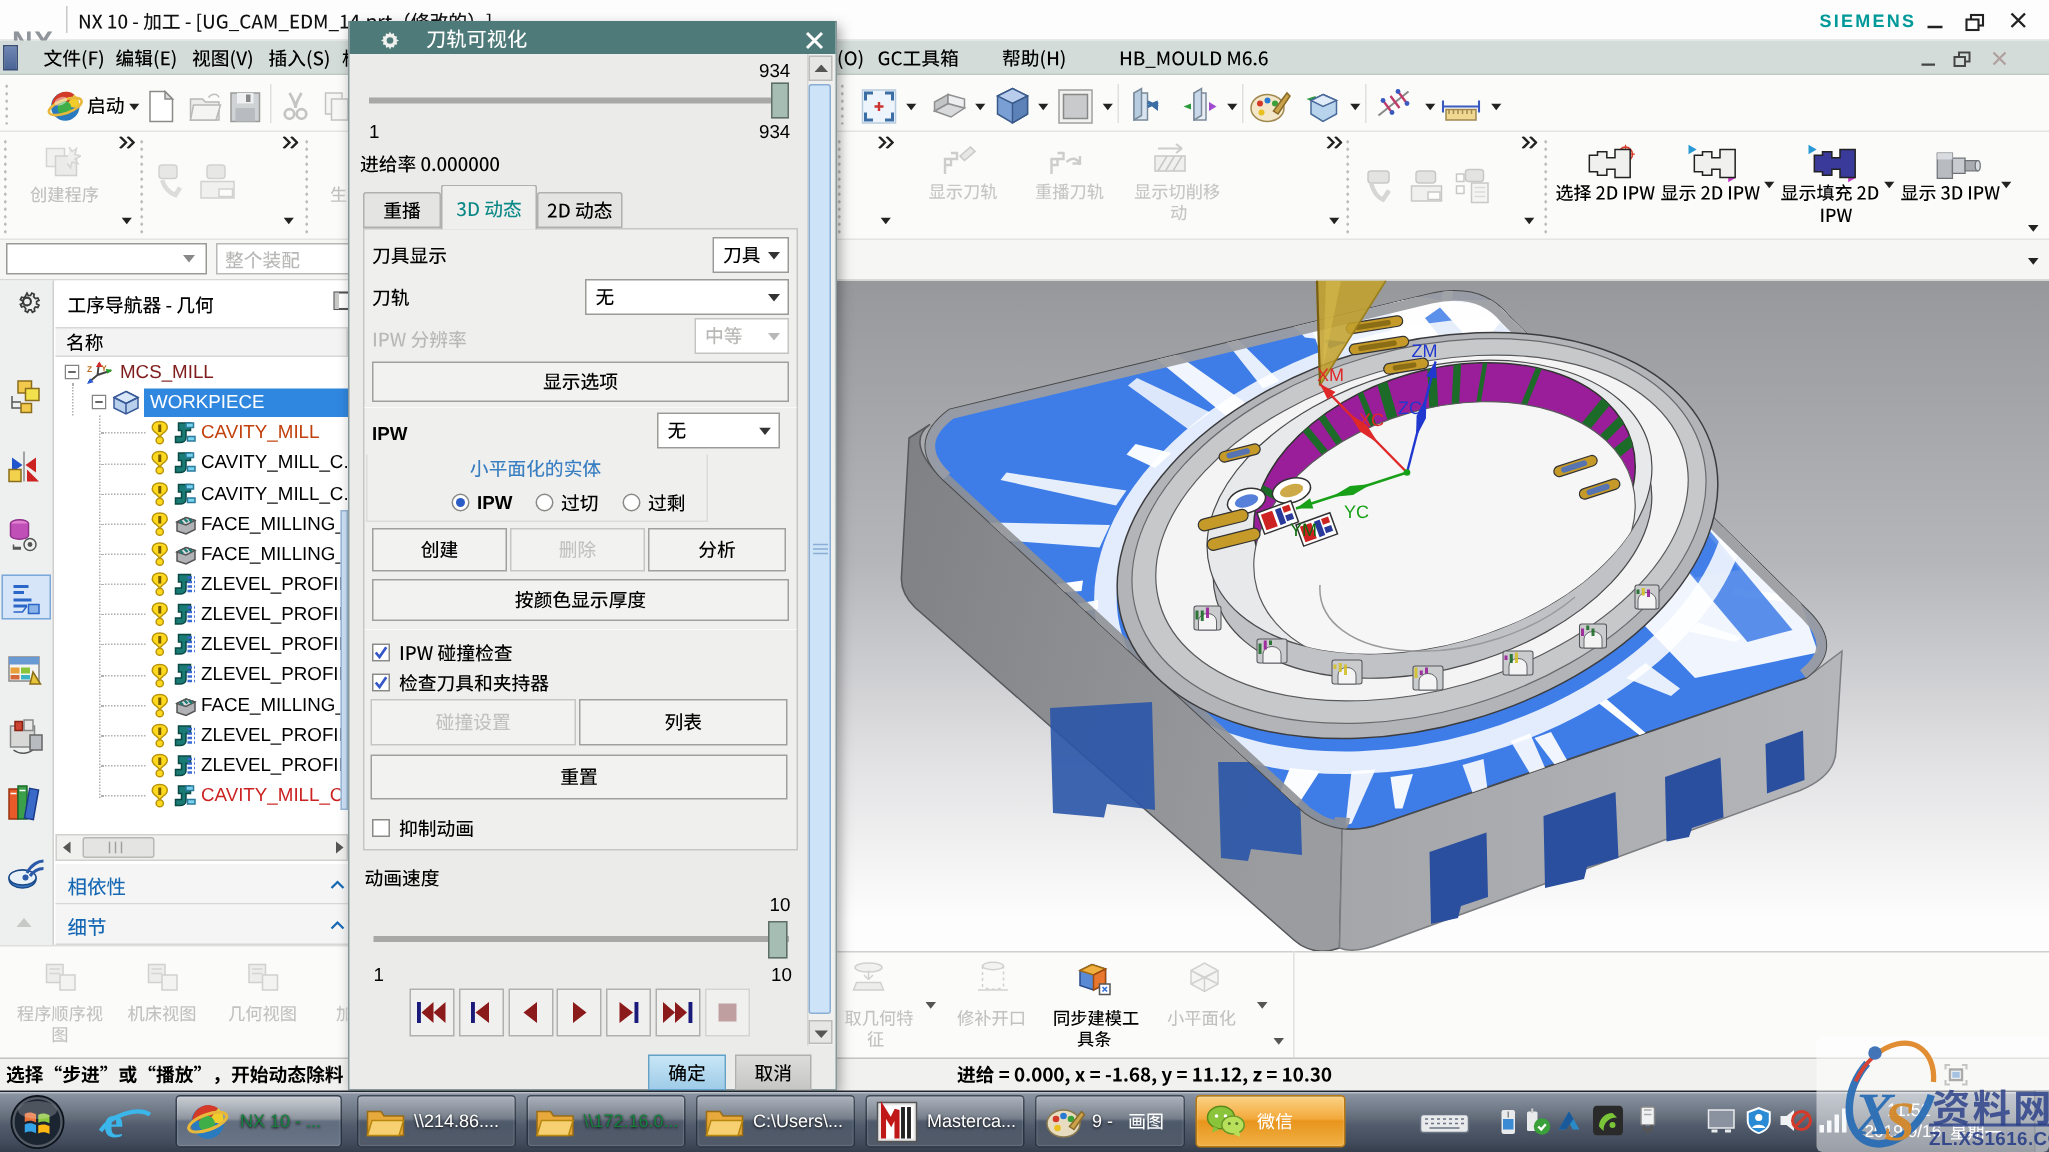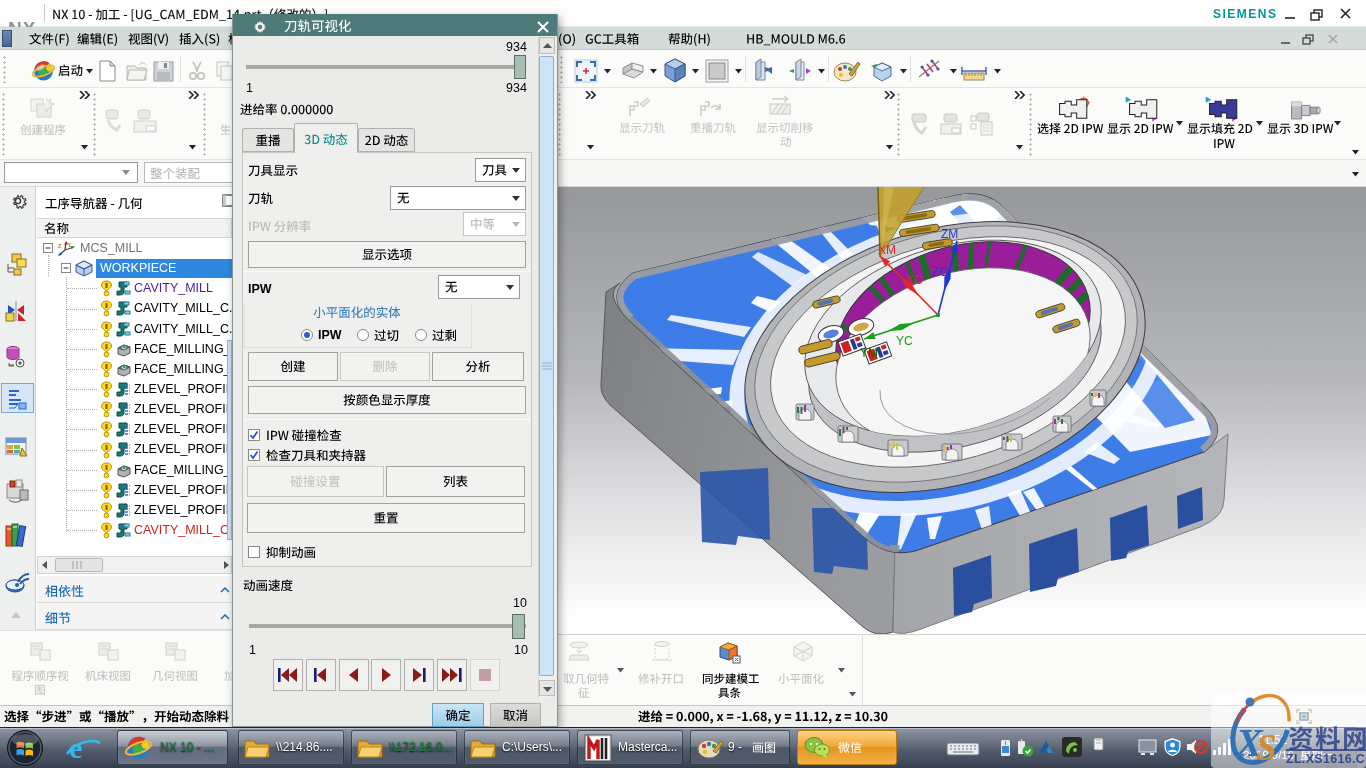--- a/index.html
+++ b/index.html
@@ -349,21 +349,21 @@
     <path d="M2.5 5h5" stroke="#333"></path>
   </svg>
 <svg class="ab" style="left:56px;top:240px" width="20" height="17" viewBox="0 0 20 17">
     <path d="M9 10L3 15M9 10l9-3M9 10l1-8" stroke="#444" stroke-width="1.3"></path>
     <path d="M10.3 1l-2.4 3.6h4.4z" fill="#d42a2a"></path>
     <path d="M19 6.6l-4.6-.8 1.2 3.4z" fill="#2aa02a"></path>
     <path d="M2 16l4.4-1.2-2.4-2.6z" fill="#2a5ad4"></path>
     <text x="11.5" y="7" font-size="5.5" fill="#c06a1a" font-family="Liberation Sans" font-weight="bold">Y</text>
     <text x="2" y="8" font-size="5.5" fill="#c06a1a" font-family="Liberation Sans" font-weight="bold">Z</text>
   </svg>
-<div class="lat" style="left:80px;top:241px;font-size:12.5px;color:#737373">MCS_MILL</div>
+<div class="lat" style="left:80px;top:241px;font-size:12.5px;color:#7f1d1d">MCS_MILL</div>
 <svg class="ab" style="left:61px;top:263px" width="10" height="10" viewBox="0 0 10 10">
     <rect x="0.5" y="0.5" width="9" height="9" fill="#fff" stroke="#848484"></rect>
     <path d="M2.5 5h5" stroke="#333"></path>
   </svg>
 <svg class="ab" style="left:75px;top:260px" width="19" height="17" viewBox="0 0 19 17">
     <path d="M9 1l8 4v7l-8 4-8-4V5z" fill="#b8d0ec" stroke="#3a5a9a"></path>
     <path d="M9 1l8 4-8 4-8-4z" fill="#d8e8f8" stroke="#3a5a9a"></path>
     <path d="M9 9v7M1 5l8 4 8-4" fill="none" stroke="#3a5a9a"></path>
   </svg>
 <div class="ab" style="left:96px;top:259px;width:136px;height:19px;background:#3087e0"></div>
@@ -372,21 +372,21 @@
 <svg class="ab" style="left:100px;top:280px" width="13" height="17" viewBox="0 0 13 17">
     <path d="M6.5 1C3 1 1.5 3 1.5 5c0 2 1.5 3 3 4l2 2 2-2c1.5-1 3-2 3-4 0-2-1.5-4-5-4z" fill="#ffd91e" stroke="#b8930a"></path>
     <rect x="5.5" y="3" width="2" height="5" fill="#7a5d00"></rect>
     <circle cx="6.5" cy="13.5" r="2.4" fill="#ffd91e" stroke="#b8930a"></circle>
   </svg>
 <svg class="ab" style="left:116px;top:281px" width="15" height="15" viewBox="0 0 15 15">
     <path d="M3 1h8v5H8v5c0 2-2 3-4 3H1v-4h4V6H3z" fill="#1a7a74" stroke="#0a4a46"></path>
     <rect x="8" y="1" width="5" height="3" fill="#7ad4f0" stroke="#2a7a9a"></rect>
     <rect x="9" y="10" width="5" height="3" fill="#7ad4f0" stroke="#2a7a9a"></rect>
   </svg>
-<div class="lat" style="left:134px;top:281px;font-size:12.5px;color:#4c1d95">CAVITY_MILL</div>
+<div class="lat" style="left:134px;top:281px;font-size:12.5px;color:#c2410c">CAVITY_MILL</div>
 <div class="ab" style="left:67px;top:309px;width:30px;height:1px;border-top:1px dotted #b0b0ae"></div>
 <svg class="ab" style="left:100px;top:300px" width="13" height="17" viewBox="0 0 13 17">
     <path d="M6.5 1C3 1 1.5 3 1.5 5c0 2 1.5 3 3 4l2 2 2-2c1.5-1 3-2 3-4 0-2-1.5-4-5-4z" fill="#ffd91e" stroke="#b8930a"></path>
     <rect x="5.5" y="3" width="2" height="5" fill="#7a5d00"></rect>
     <circle cx="6.5" cy="13.5" r="2.4" fill="#ffd91e" stroke="#b8930a"></circle>
   </svg>
 <svg class="ab" style="left:116px;top:301px" width="15" height="15" viewBox="0 0 15 15">
     <path d="M3 1h8v5H8v5c0 2-2 3-4 3H1v-4h4V6H3z" fill="#1a7a74" stroke="#0a4a46"></path>
     <rect x="8" y="1" width="5" height="3" fill="#7ad4f0" stroke="#2a7a9a"></rect>
     <rect x="9" y="10" width="5" height="3" fill="#7ad4f0" stroke="#2a7a9a"></rect>

